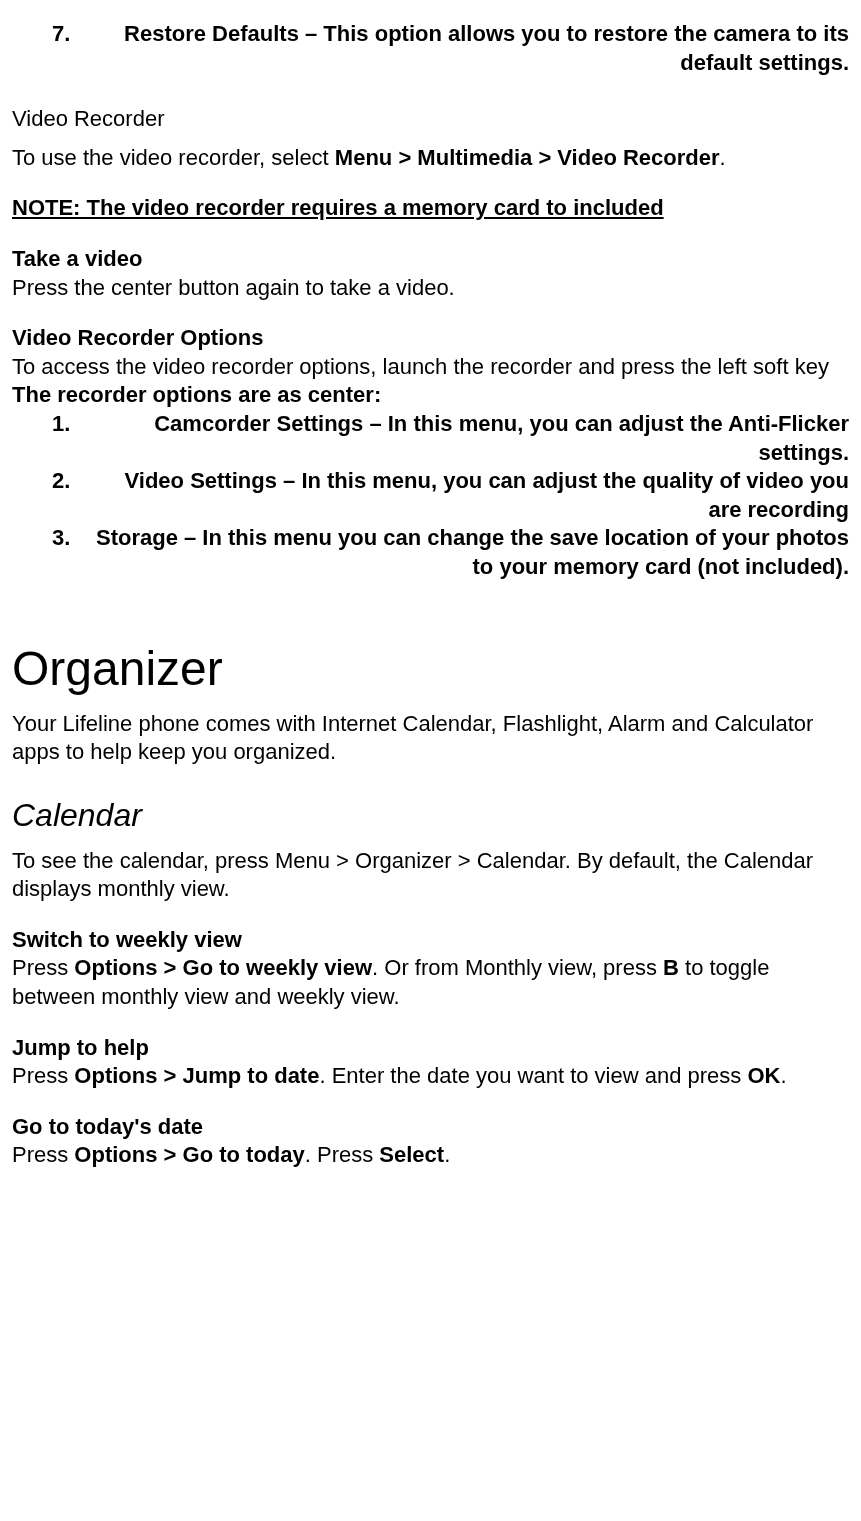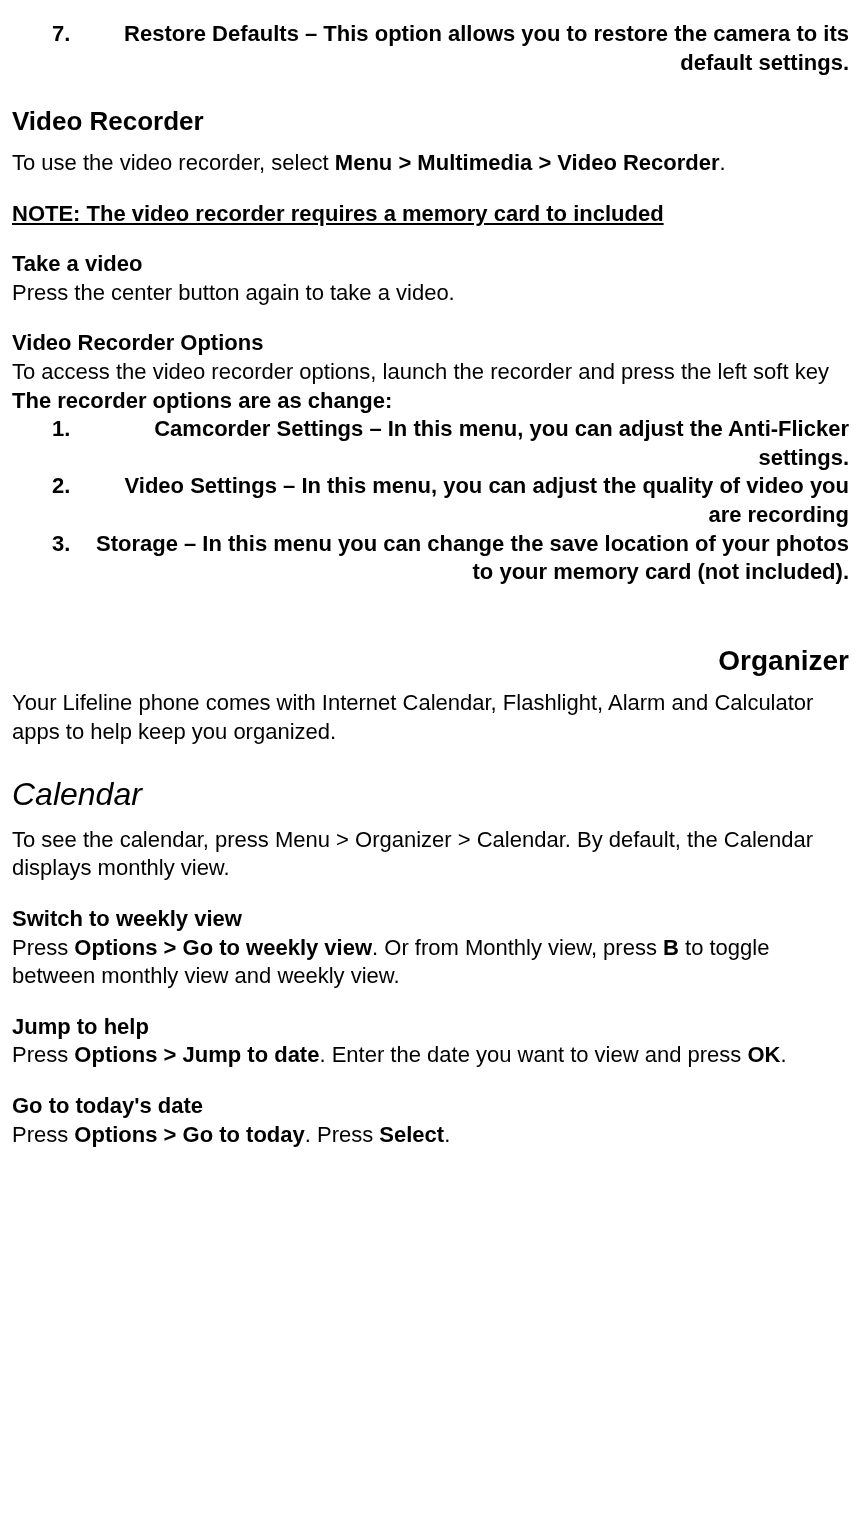--- a/index.html
+++ b/index.html
@@ -18,29 +18,28 @@
       font-weight: bold;
     }
     .list-num {
       min-width: 34px;
     }
     .list-text {
       flex: 1;
       text-align: right;
     }
     h2.section {
-      font-size: 26px;
-      font-weight: bold;
+      font-size: 22px;
+      font-weight: normal;
       margin: 28px 0 10px 0;
     }
     h1.major {
-      font-size: 28px;
-      font-weight: bold;
+      font-size: 48px;
+      font-weight: normal;
       margin: 56px 0 10px 0;
-      text-align: right;
     }
     h2.sub {
       font-size: 32px;
       font-weight: normal;
       margin: 28px 0 10px 0;
       font-style: italic;
     }
     p {
       margin: 0;
     }
@@ -76,21 +75,21 @@
 
 <div class="gap"></div>
 
 <p class="bold">Take a video</p>
 <p>Press the center button again to take a video.</p>
 
 <div class="gap"></div>
 
 <p class="bold">Video Recorder Options</p>
 <p>To access the video recorder options, launch the recorder and press the left soft key</p>
-<p class="bold">The recorder options are as change:</p>
+<p class="bold">The recorder options are as center:</p>
 
 <div class="list-item">
   <div class="list-num">1.</div>
   <div class="list-text">Camcorder Settings – In this menu, you can adjust the Anti-Flicker settings.</div>
 </div>
 <div class="list-item">
   <div class="list-num">2.</div>
   <div class="list-text">Video Settings – In this menu, you can adjust the quality of video you are recording</div>
 </div>
 <div class="list-item">

